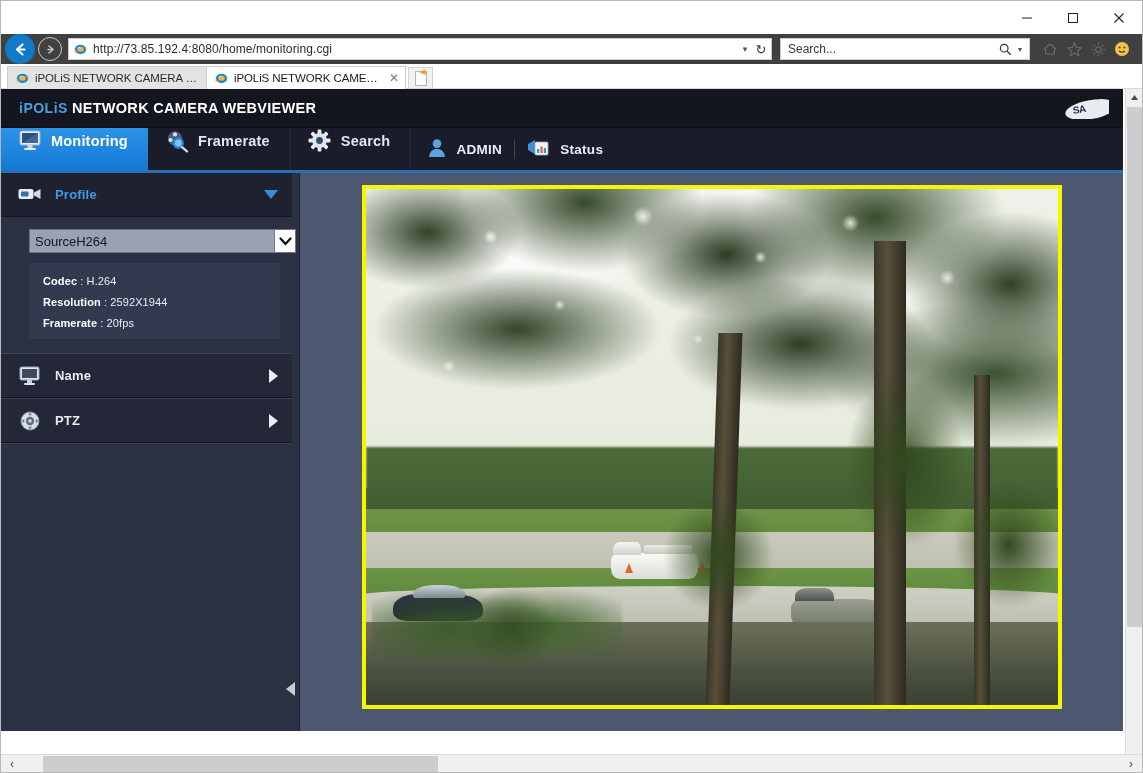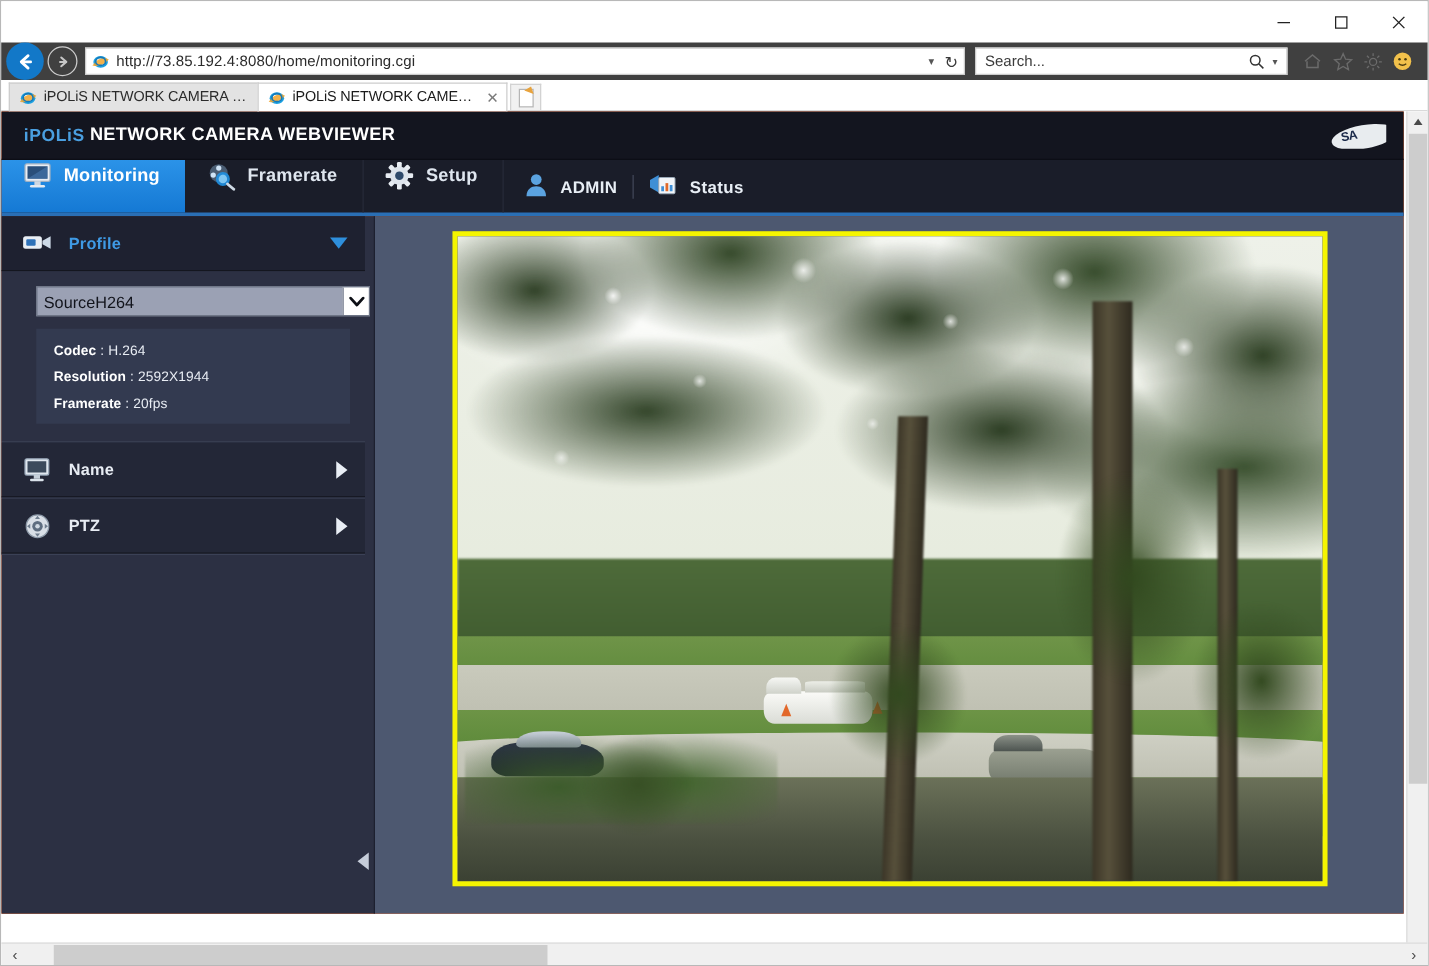--- a/index.html
+++ b/index.html
@@ -696,21 +696,21 @@
                   <rect x="-1.9" y="-11" width="3.8" height="5" rx="1" transform="rotate(45)"></rect>
                   <rect x="-1.9" y="6" width="3.8" height="5" rx="1" transform="rotate(45)"></rect>
                   <rect x="-11" y="-1.9" width="5" height="3.8" rx="1" transform="rotate(45)"></rect>
                   <rect x="6" y="-1.9" width="5" height="3.8" rx="1" transform="rotate(45)"></rect>
                 </g>
                 <circle cx="0" cy="0" r="7.4" fill="#dde4ec"></circle>
                 <circle cx="0" cy="0" r="3.4" fill="#2e4a6b"></circle>
               </g>
             </svg>
           </span>
-          <span class="navtab-label">Setup</span>
+          <span class="navtab-label">Search</span>
         </div>
 
         <div class="nav-right">
           <span class="navtab-icon" style="width:20px;flex:0 0 20px;">
             <svg width="20" height="22" viewBox="0 0 20 22">
               <circle cx="10" cy="6.6" r="4.3" fill="#5ba3e0"></circle>
               <path d="M2.2 20 C2.2 14.4 6 12 10 12 C14 12 17.8 14.4 17.8 20 Z" fill="#5ba3e0"></path>
             </svg>
           </span>
           <span class="nav-user-label">ADMIN</span>

